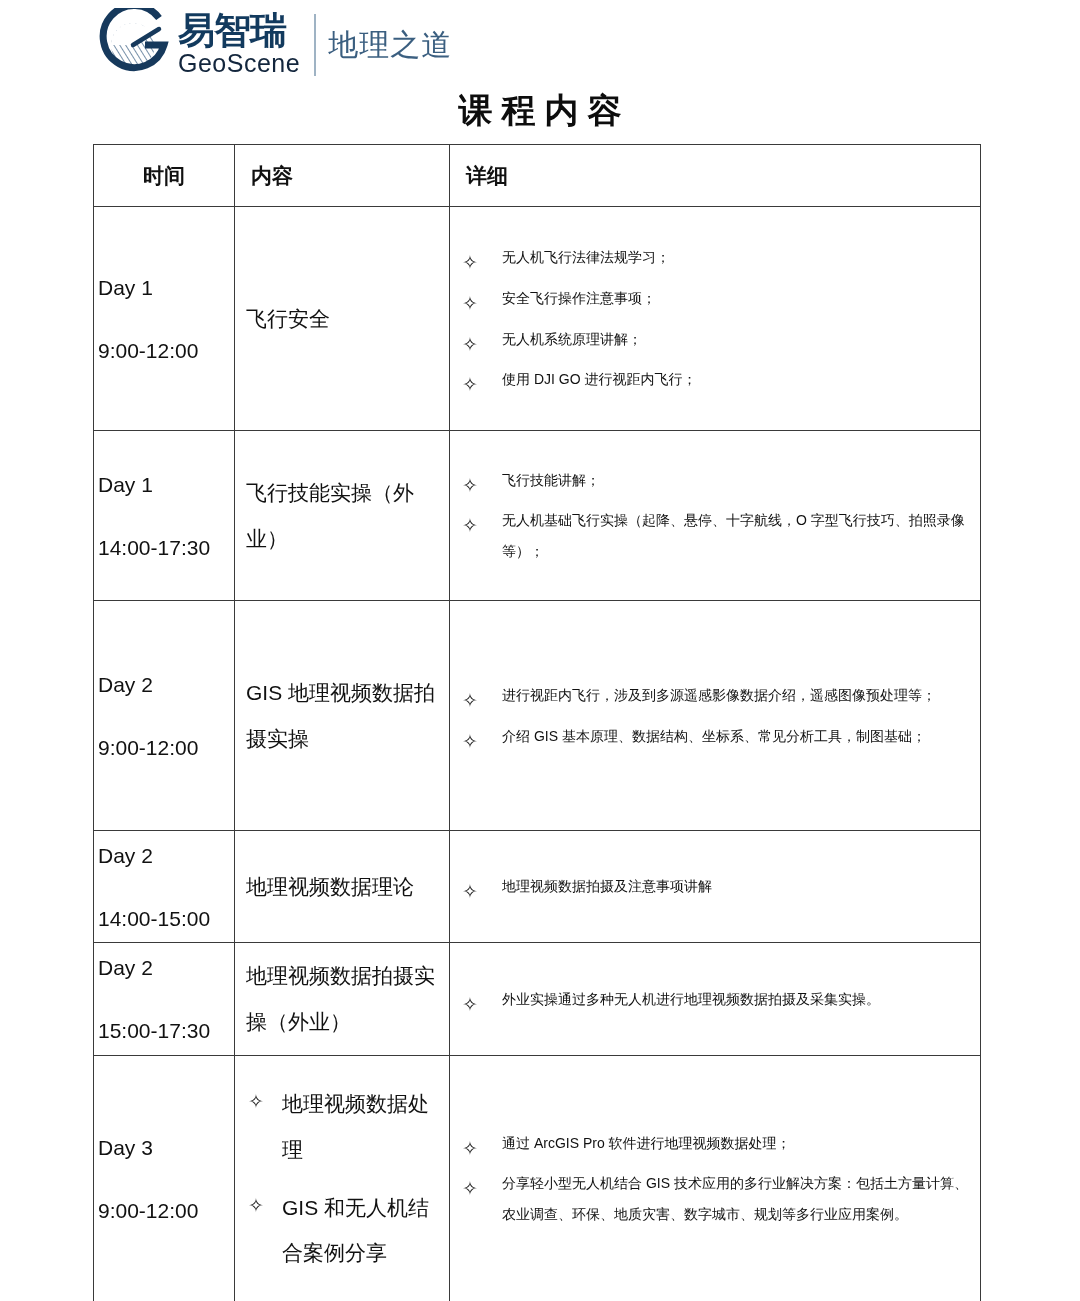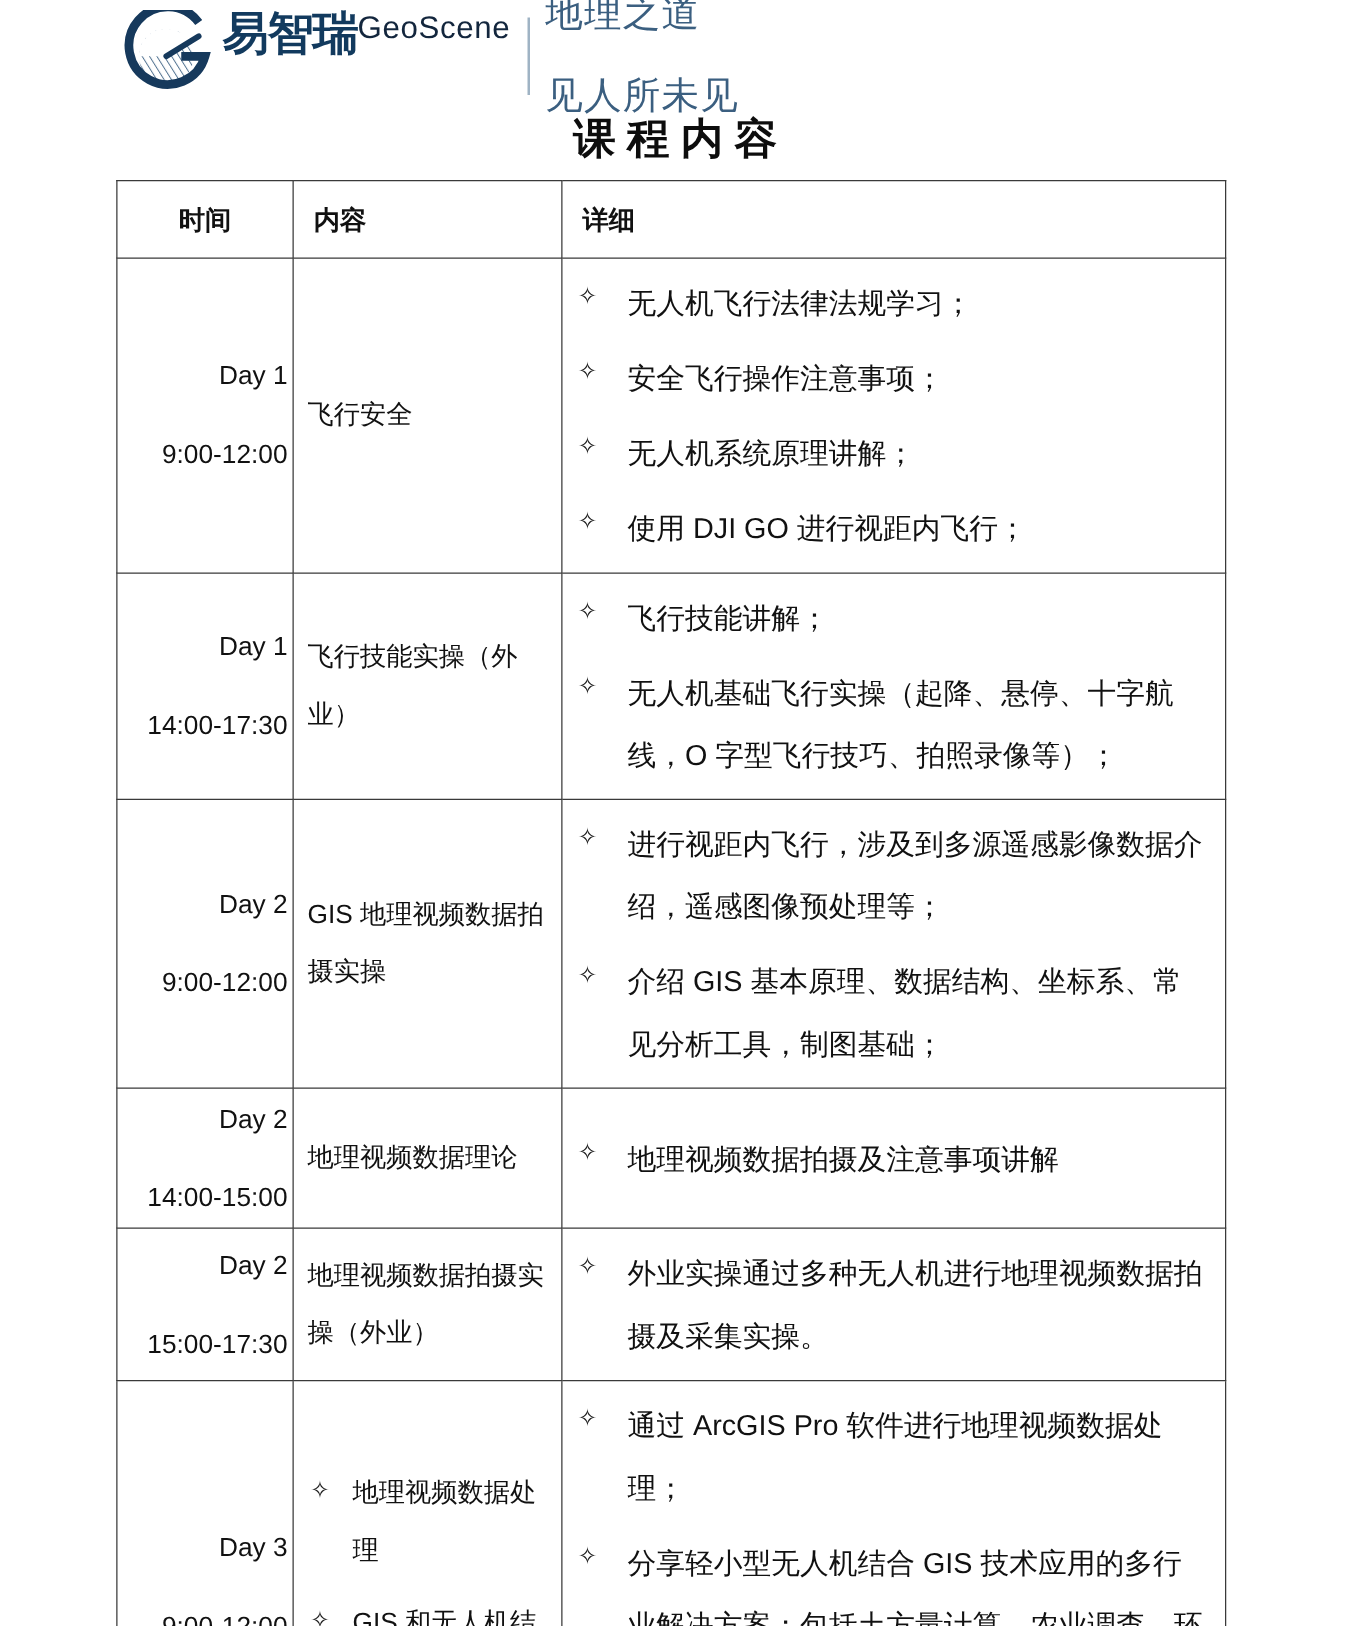--- a/index.html
+++ b/index.html
@@ -24,20 +24,21 @@
     height: 78px;
   }
   .logo-mark {
     width: 74px;
     height: 74px;
     flex: 0 0 74px;
     margin-right: 8px;
   }
   .logo-words {
     display: flex;
+    flex-direction: column;
     justify-content: center;
     height: 74px;
     padding-bottom: 2px;
   }
   .logo-cn {
     font-size: 37px;
     font-weight: bold;
     line-height: 1.02;
     color: #123a5e;
     letter-spacing: -1px;
@@ -108,39 +109,39 @@
     font-size: 21px;
     font-weight: bold;
     color: #111;
     padding: 0 14px;
   }
   th.h-time   { text-align: center; padding: 0; }
   th.h-topic,
   th.h-detail { text-align: left; }
 
   td.time-cell {
-    text-align: right;
+    text-align: left;
     font-size: 21px;
     color: #111;
     line-height: 1.0;
     padding: 8px 4px;
     margin-top: 28px;
   }
   .time-day { display: block; }
   .time-range { display: block; margin-top: 42px; white-space: nowrap; }
 
   td.topic-cell {
     font-size: 21px;
     color: #111;
     line-height: 2.18;
     padding: 10px 9px 10px 11px;
     word-break: break-all;
   }
   td.detail-cell {
-    font-size: 23px;
+    font-size: 14px;
     color: #111;
     line-height: 2.18;
     padding: 10px 12px 10px 10px;
   }
 
   
   ul.bul {
     list-style: none;
     margin: 0;
     padding: 0;
@@ -199,21 +200,20 @@
 
   <span class="logo-words">
     <span class="logo-cn">易智瑞</span>
     <span class="logo-en">GeoScene</span>
   </span>
 
   <span class="logo-divider"></span>
 
   <span class="logo-tagline">
     <span>地理之道</span>
-    <span>见人所未见</span>
   </span>
 </div>
 
 <div class="page-title">课程内容</div>
 
 <table class="schedule-table">
   <colgroup>
     <col class="col-time">
     <col class="col-topic">
     <col class="col-detail">

